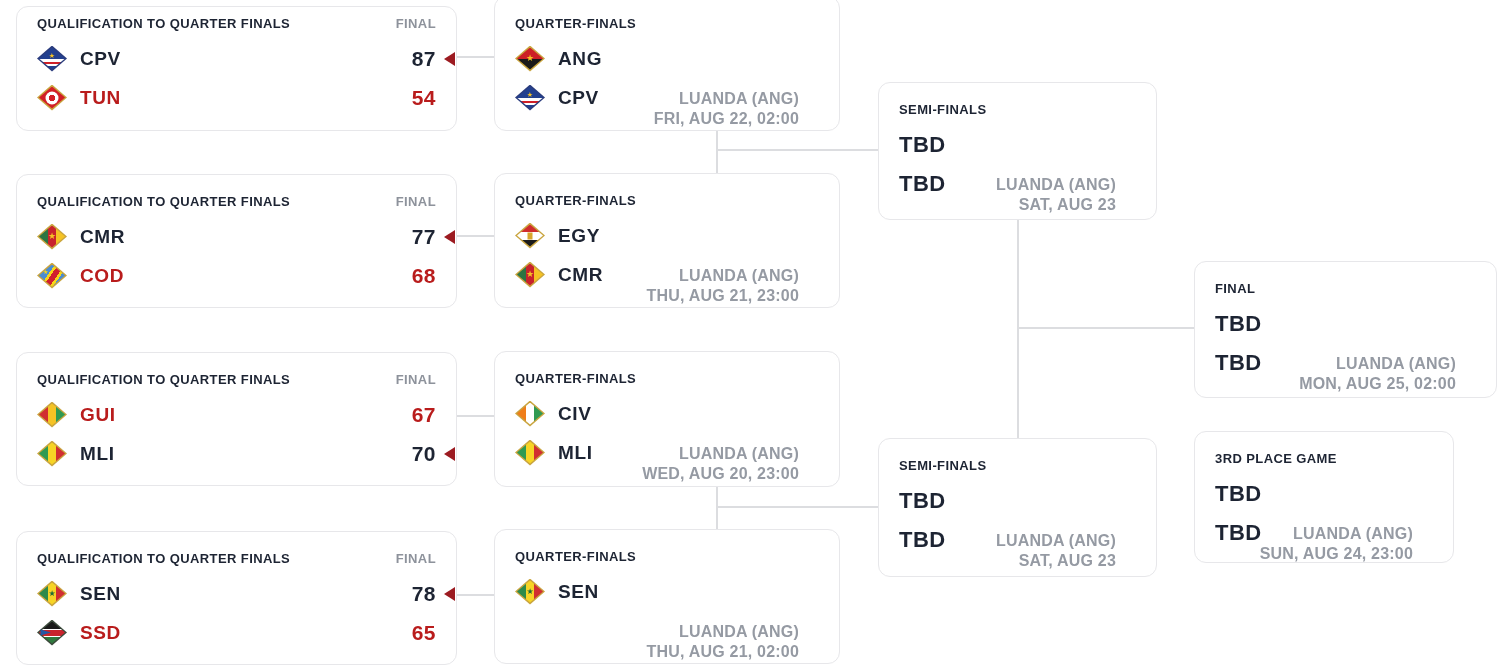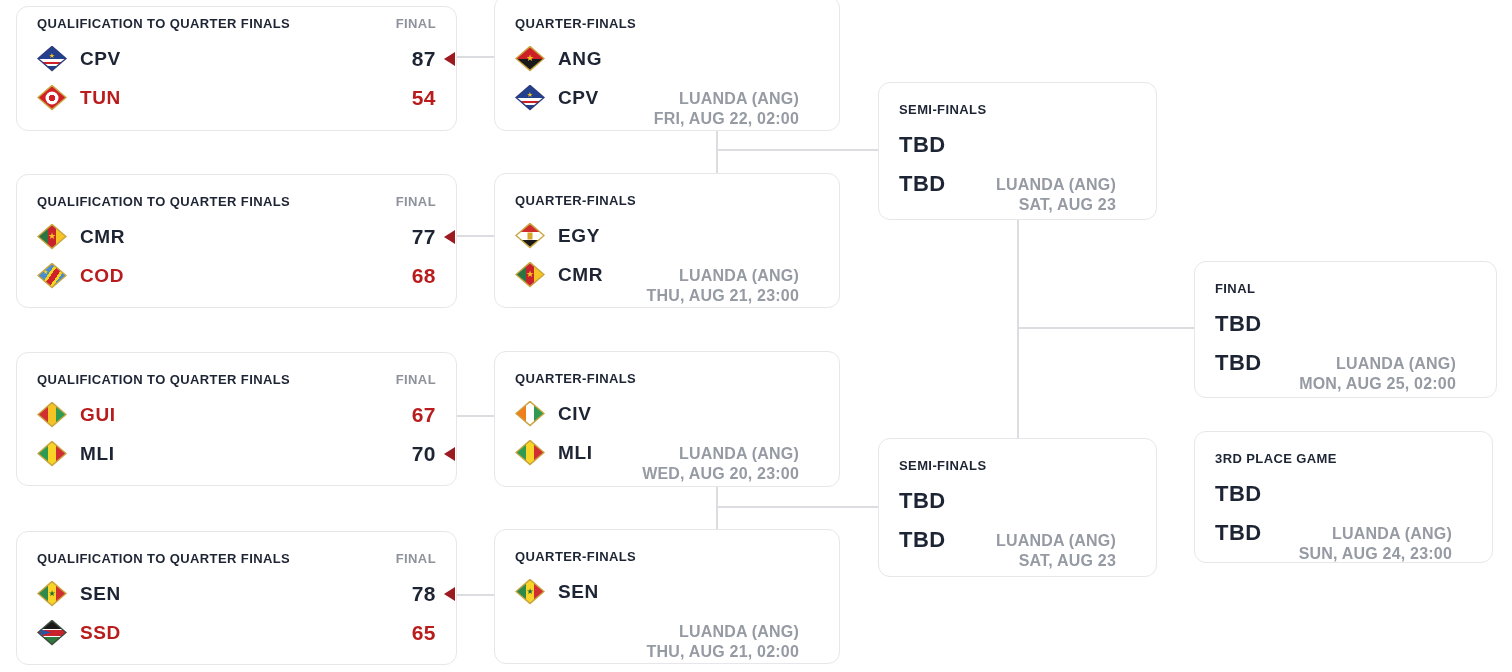--- a/index.html
+++ b/index.html
@@ -300,21 +300,21 @@
       <div class="team-row">
         <span class="tbd">TBD</span>
       </div>
       <div class="venue">
         <div>LUANDA (ANG)</div>
         <div>MON, AUG 25, 02:00</div>
       </div>
     </div>
   </div>
 
-  <div class="card" style="left:1194px;top:431px;width:299px;height:132px;">
+  <div class="card" style="left:1194px;top:431px;width:260px;height:132px;">
     <div class="card-head">
       <span class="title">3RD PLACE GAME</span>
     </div>
     <div class="card-body">
       <div class="team-row">
         <span class="tbd">TBD</span>
       </div>
       <div class="team-row">
         <span class="tbd">TBD</span>
       </div>

